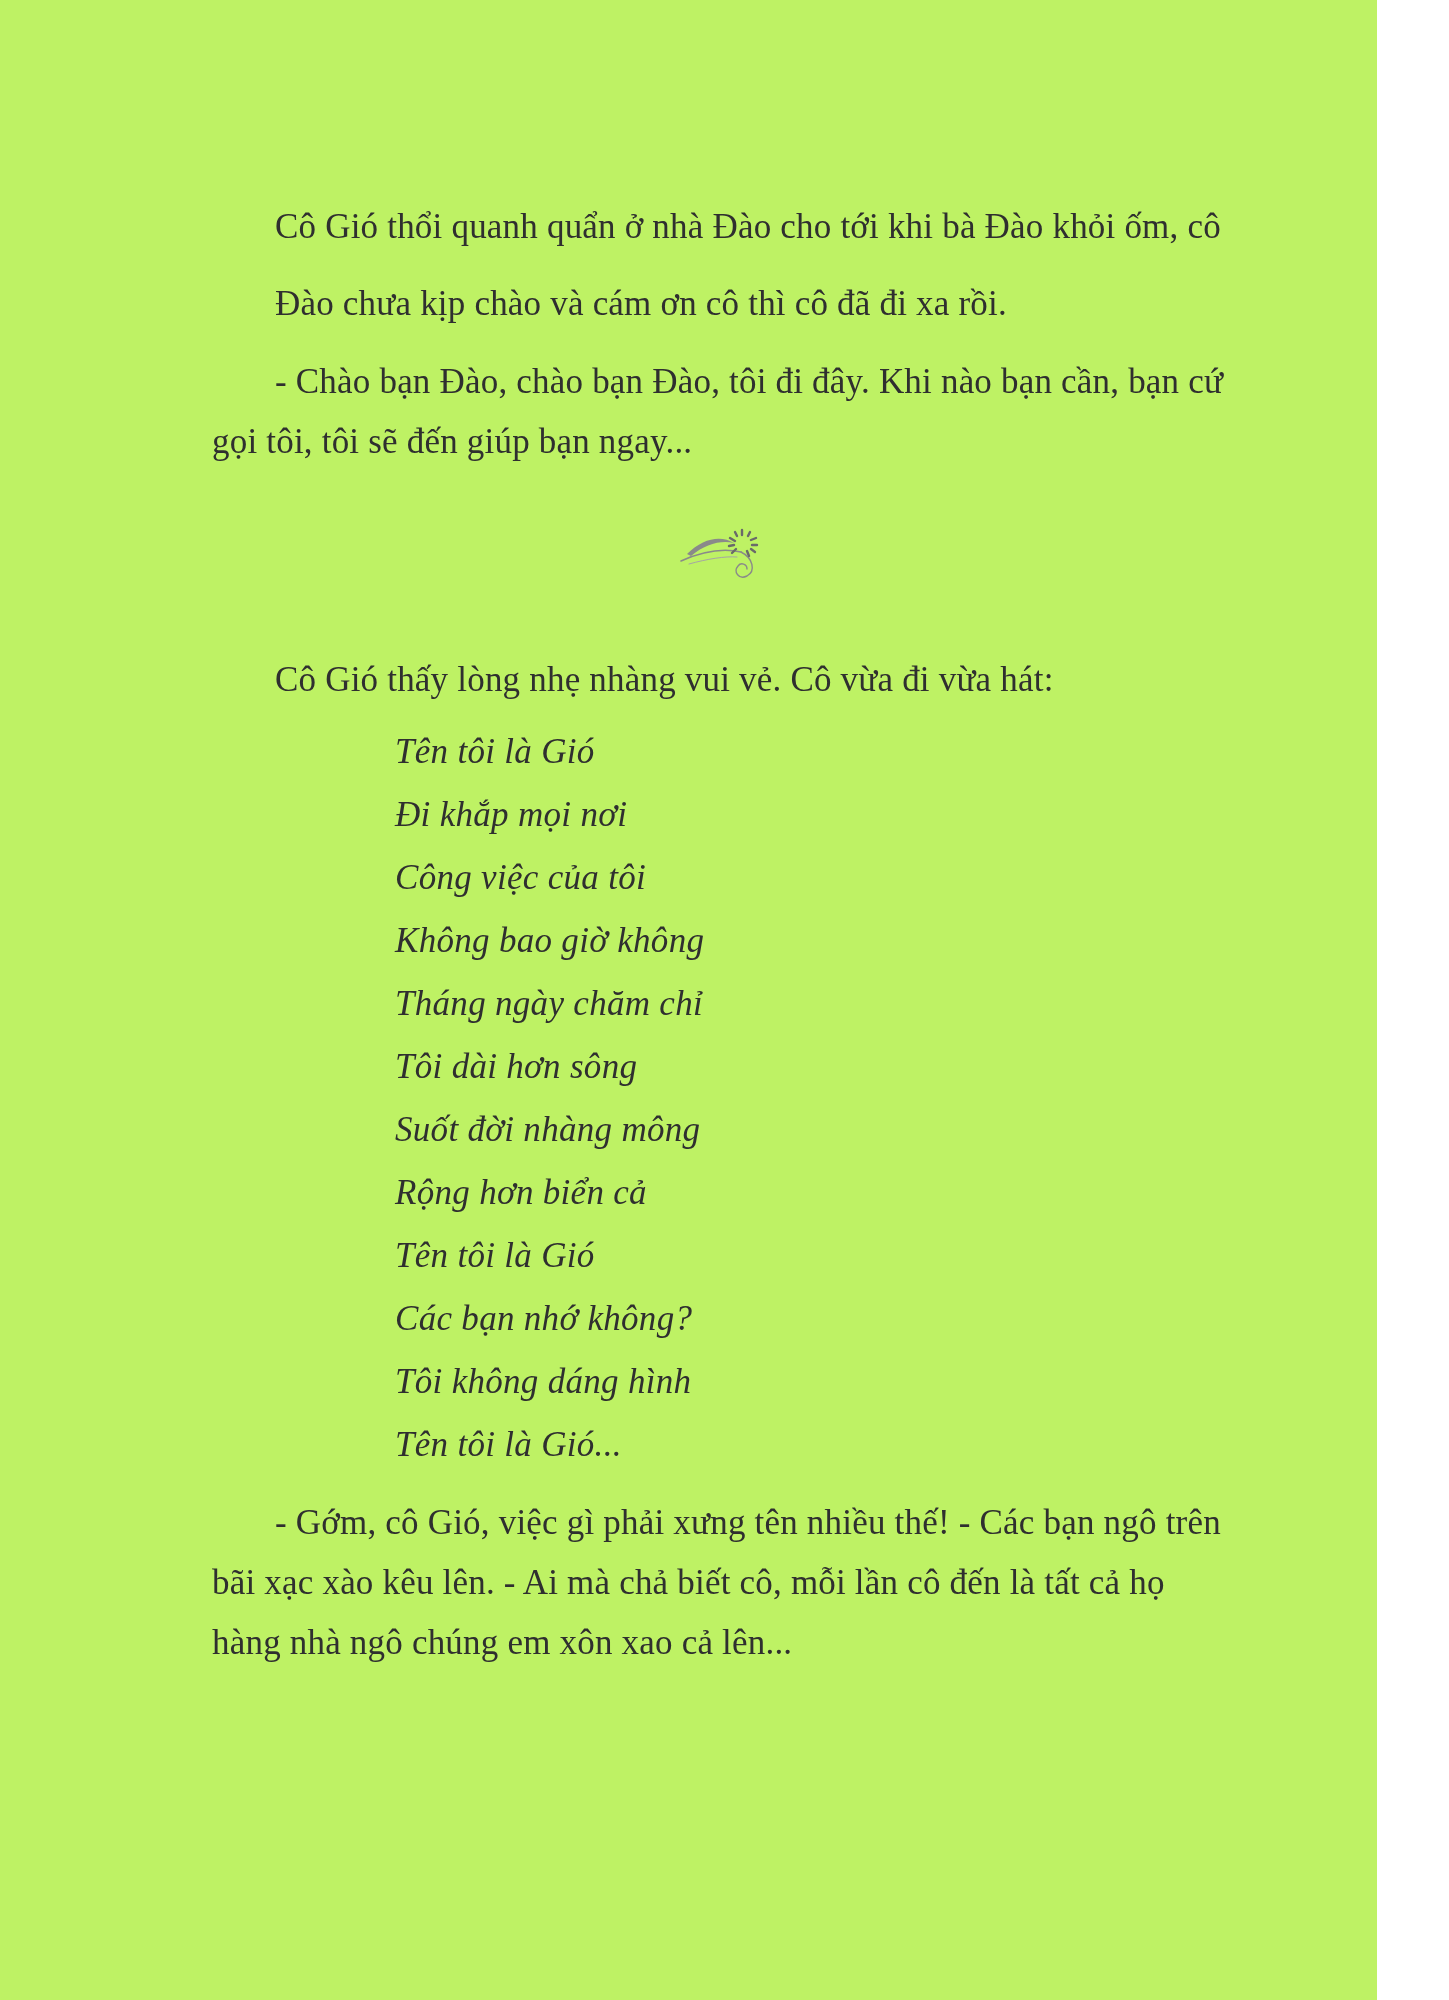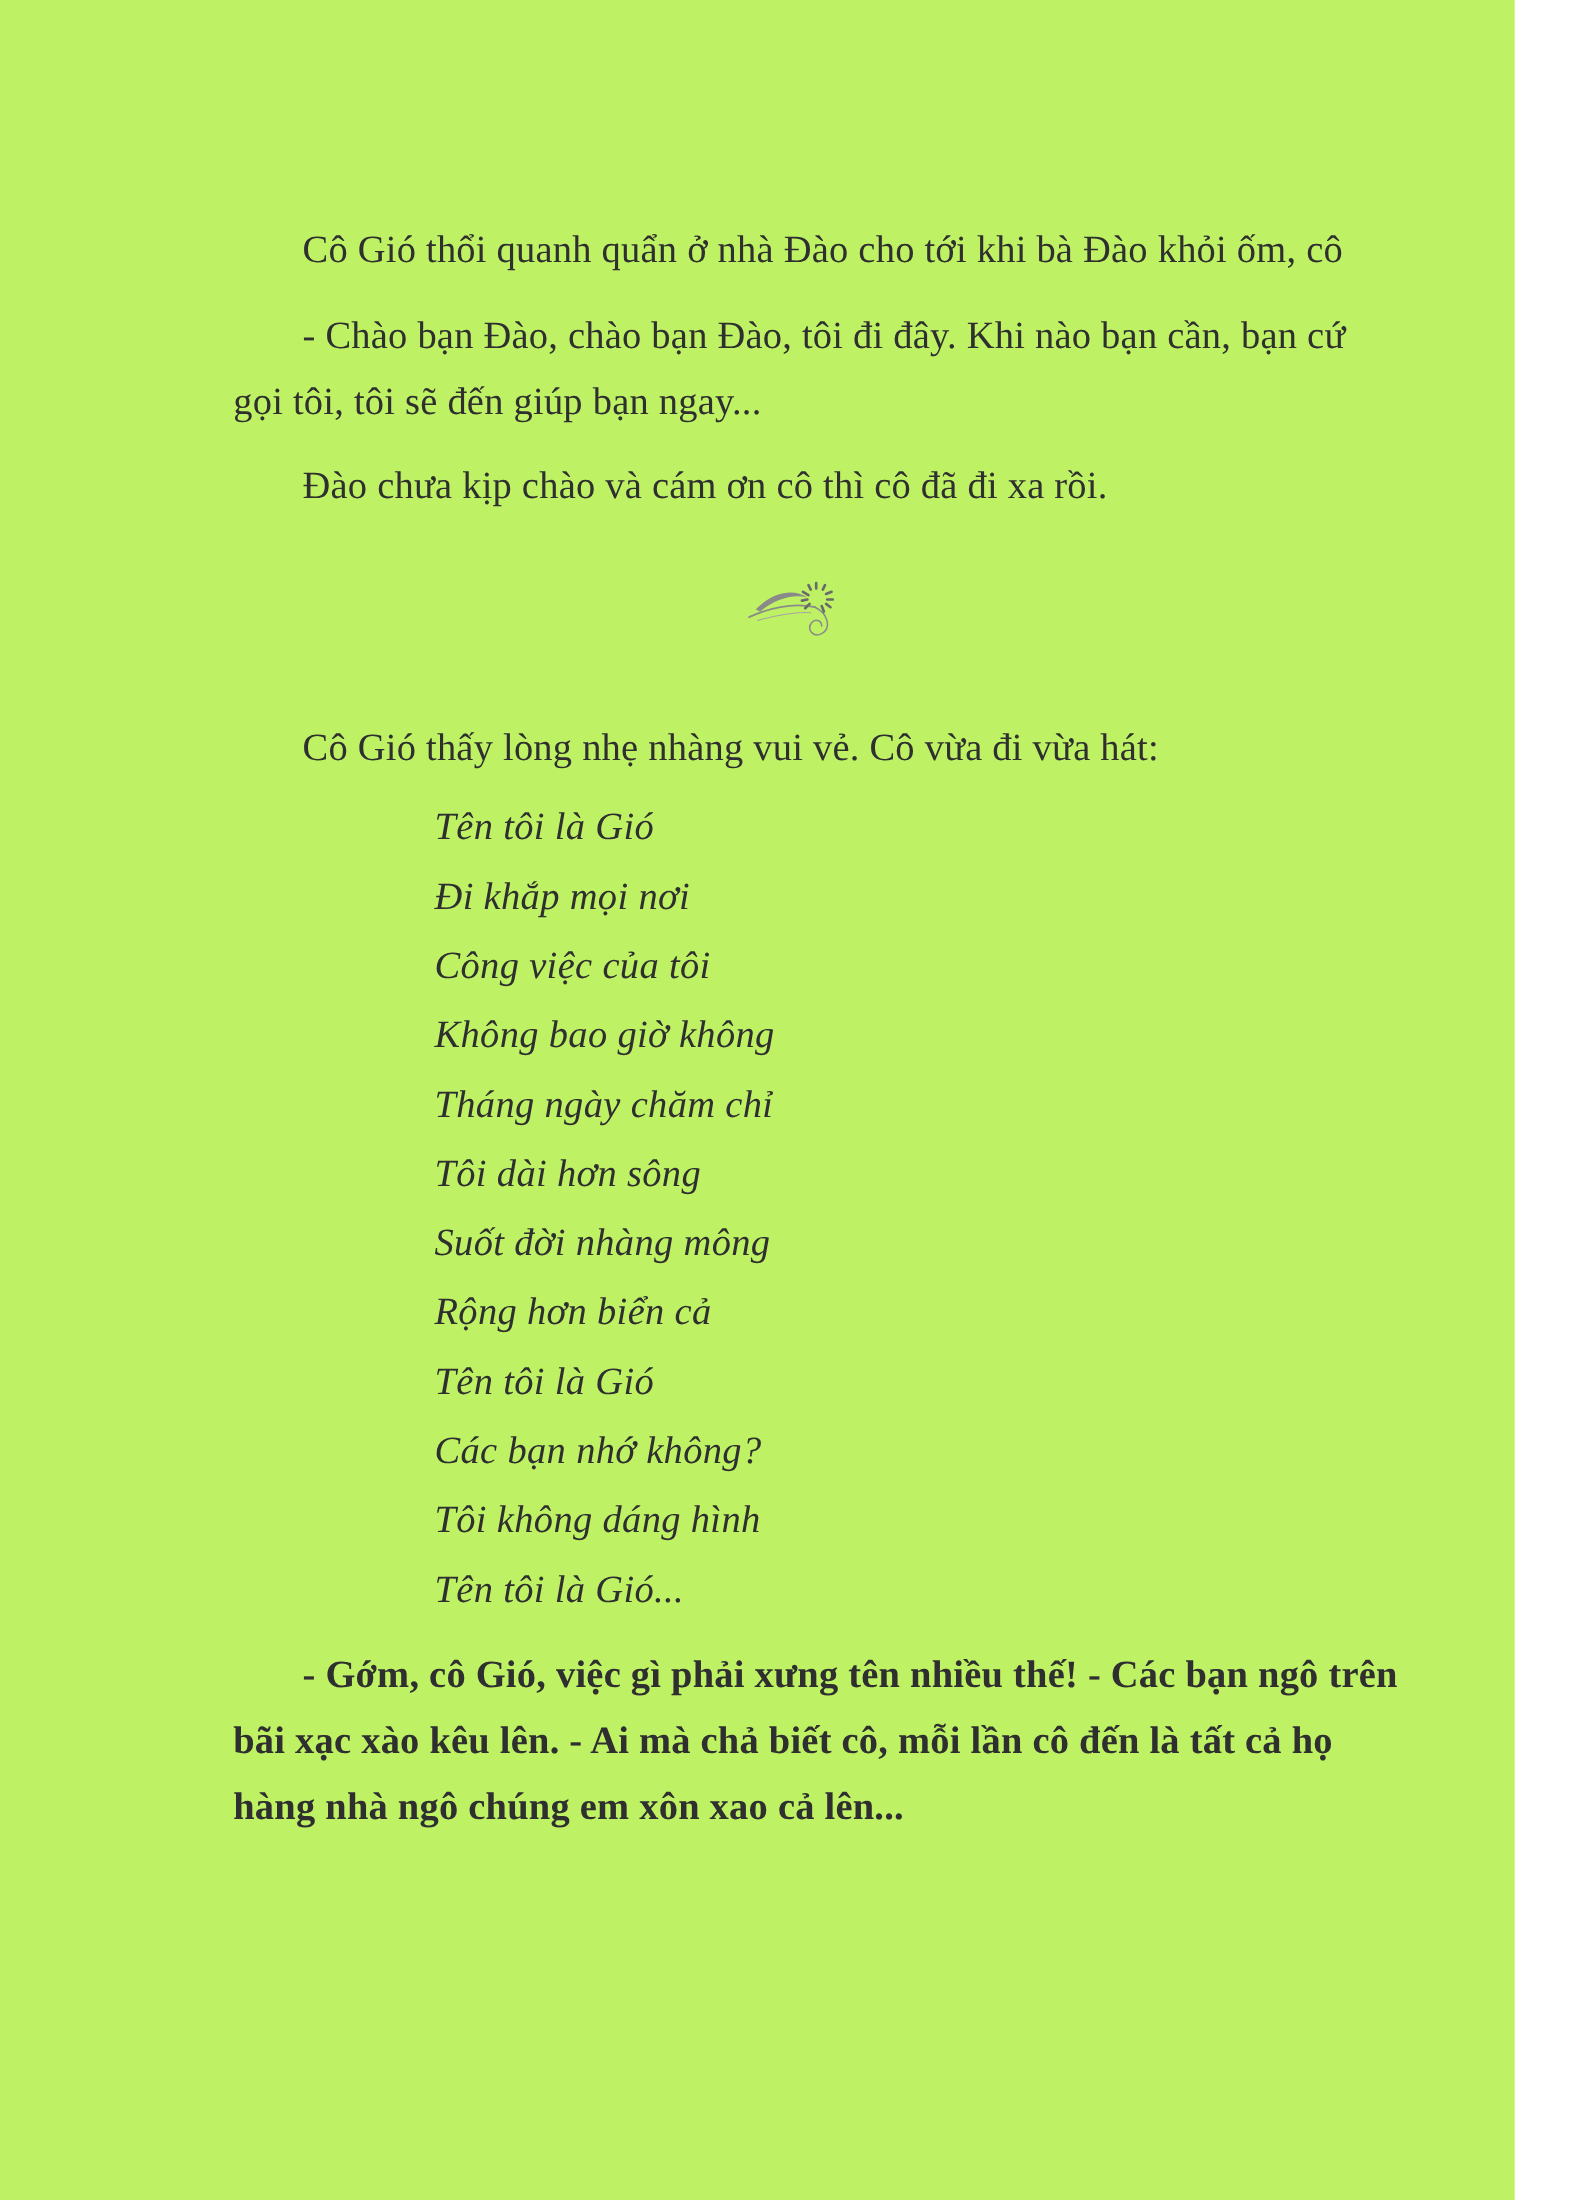--- a/index.html
+++ b/index.html
@@ -42,21 +42,21 @@
   .para-4 { margin-top: 58px; }
   .poem {
     margin-top: 10px;
     padding-left: 183px;
     font-style: italic;
   }
   .poem .line {
     line-height: 63px;
     letter-spacing: 0.3px;
   }
-  .para-5 { margin-top: 17px; font-weight: bold; }
+  .para-5 { margin-top: 17px; }
   .page-number {
     position: absolute;
     top: 1845px;
     left: 0;
     width: 100%;
     text-align: center;
     font-family: "Liberation Sans", "DejaVu Sans", sans-serif;
     font-size: 27px;
     line-height: 30px;
     color: #343434;
@@ -66,27 +66,27 @@
 </head>
 <body>
 
 <div class="page">
   <div class="content">
 
     <div class="para para-1">
       <div class="line indent">Cô Gió thổi quanh quẩn ở nhà Đào cho tới khi bà Đào khỏi ốm, cô</div>
     </div>
 
+    <div class="para para-3">
+      <div class="line indent">Đào chưa kịp chào và cám ơn cô thì cô đã đi xa rồi.</div>
+    </div>
+
     <div class="para para-2">
       <div class="line indent">- Chào bạn Đào, chào bạn Đào, tôi đi đây. Khi nào bạn cần, bạn cứ</div>
       <div class="line">gọi tôi, tôi sẽ đến giúp bạn ngay...</div>
-    </div>
-
-    <div class="para para-3">
-      <div class="line indent">Đào chưa kịp chào và cám ơn cô thì cô đã đi xa rồi.</div>
     </div>
 
     <div class="ornament-wrap">
       <svg class="flourish-svg" width="92" height="72" viewBox="0 0 92 72" fill="none" xmlns="http://www.w3.org/2000/svg">
 
         <path d="M 8 38 C 24 22 42 19 55 27 C 42 24 26 28 12 40 Z" fill="#8a8a8a"></path>
 
         <path d="M 2 45 C 22 36 44 32 62 36" stroke="#8a8a8a" stroke-width="1.6" stroke-linecap="round"></path>
 
         <path d="M 10 48 C 28 43 46 40 58 41" stroke="#a5a5a5" stroke-width="1" stroke-linecap="round"></path>

